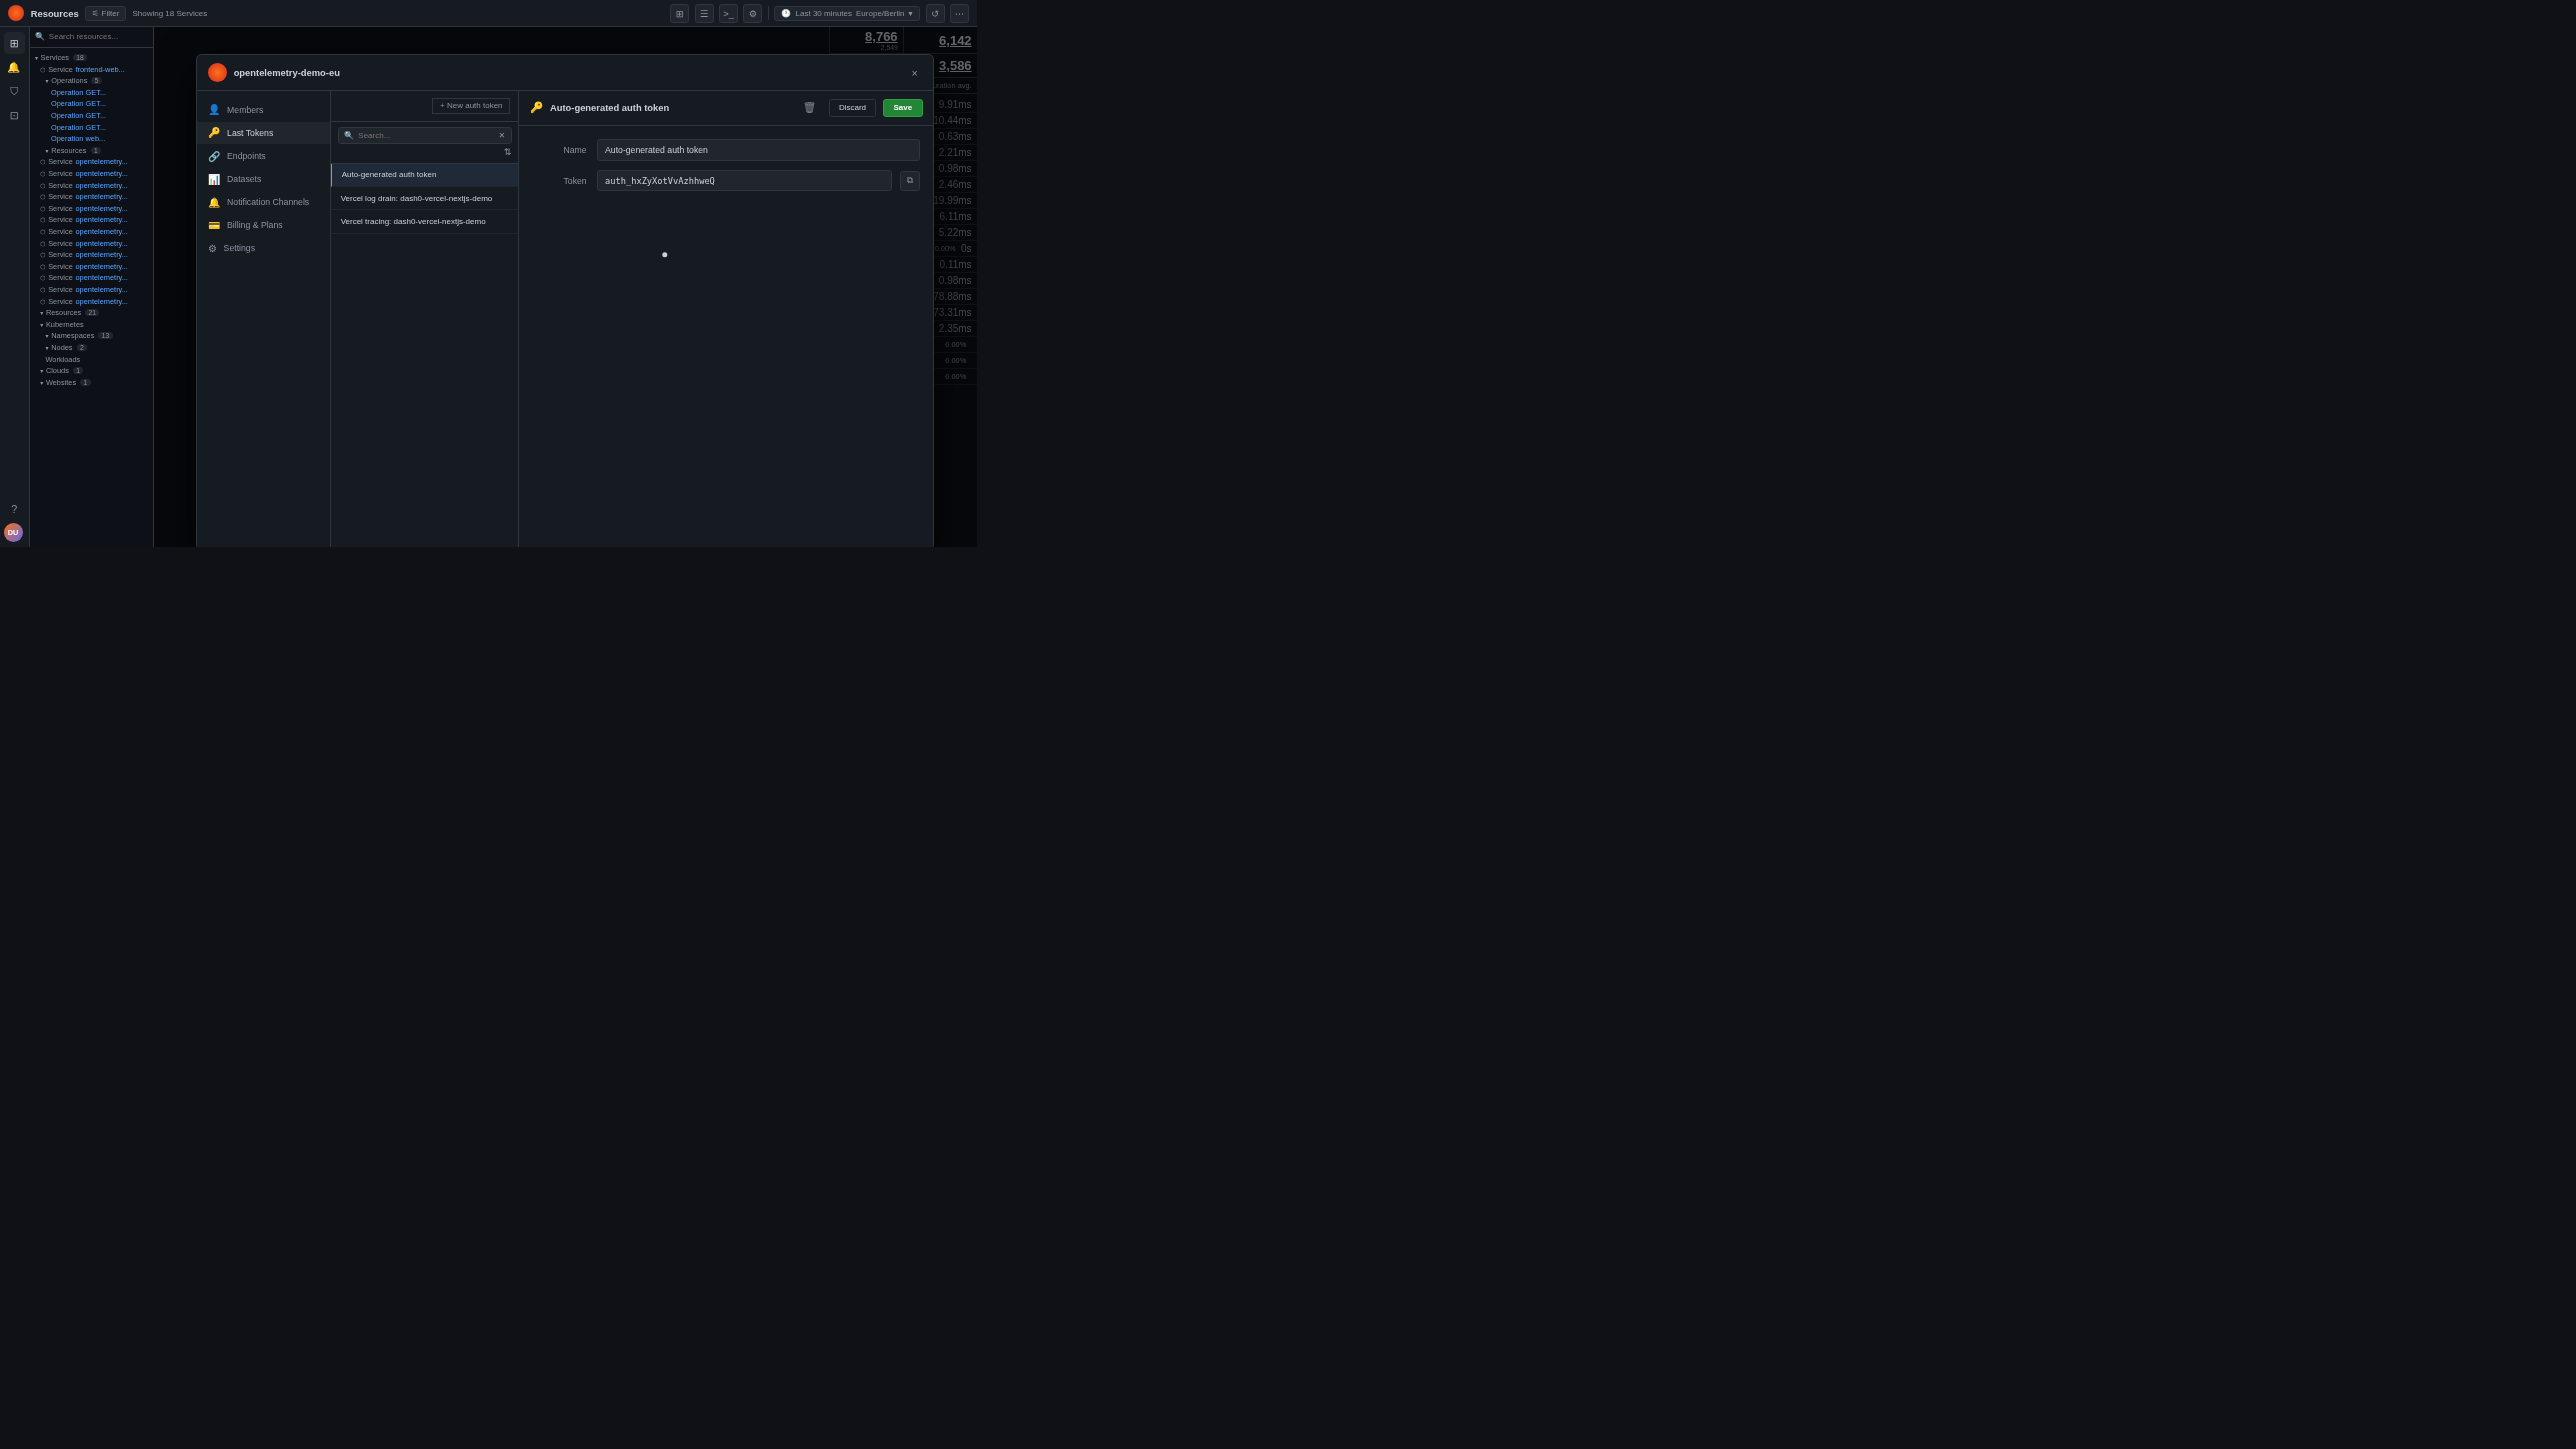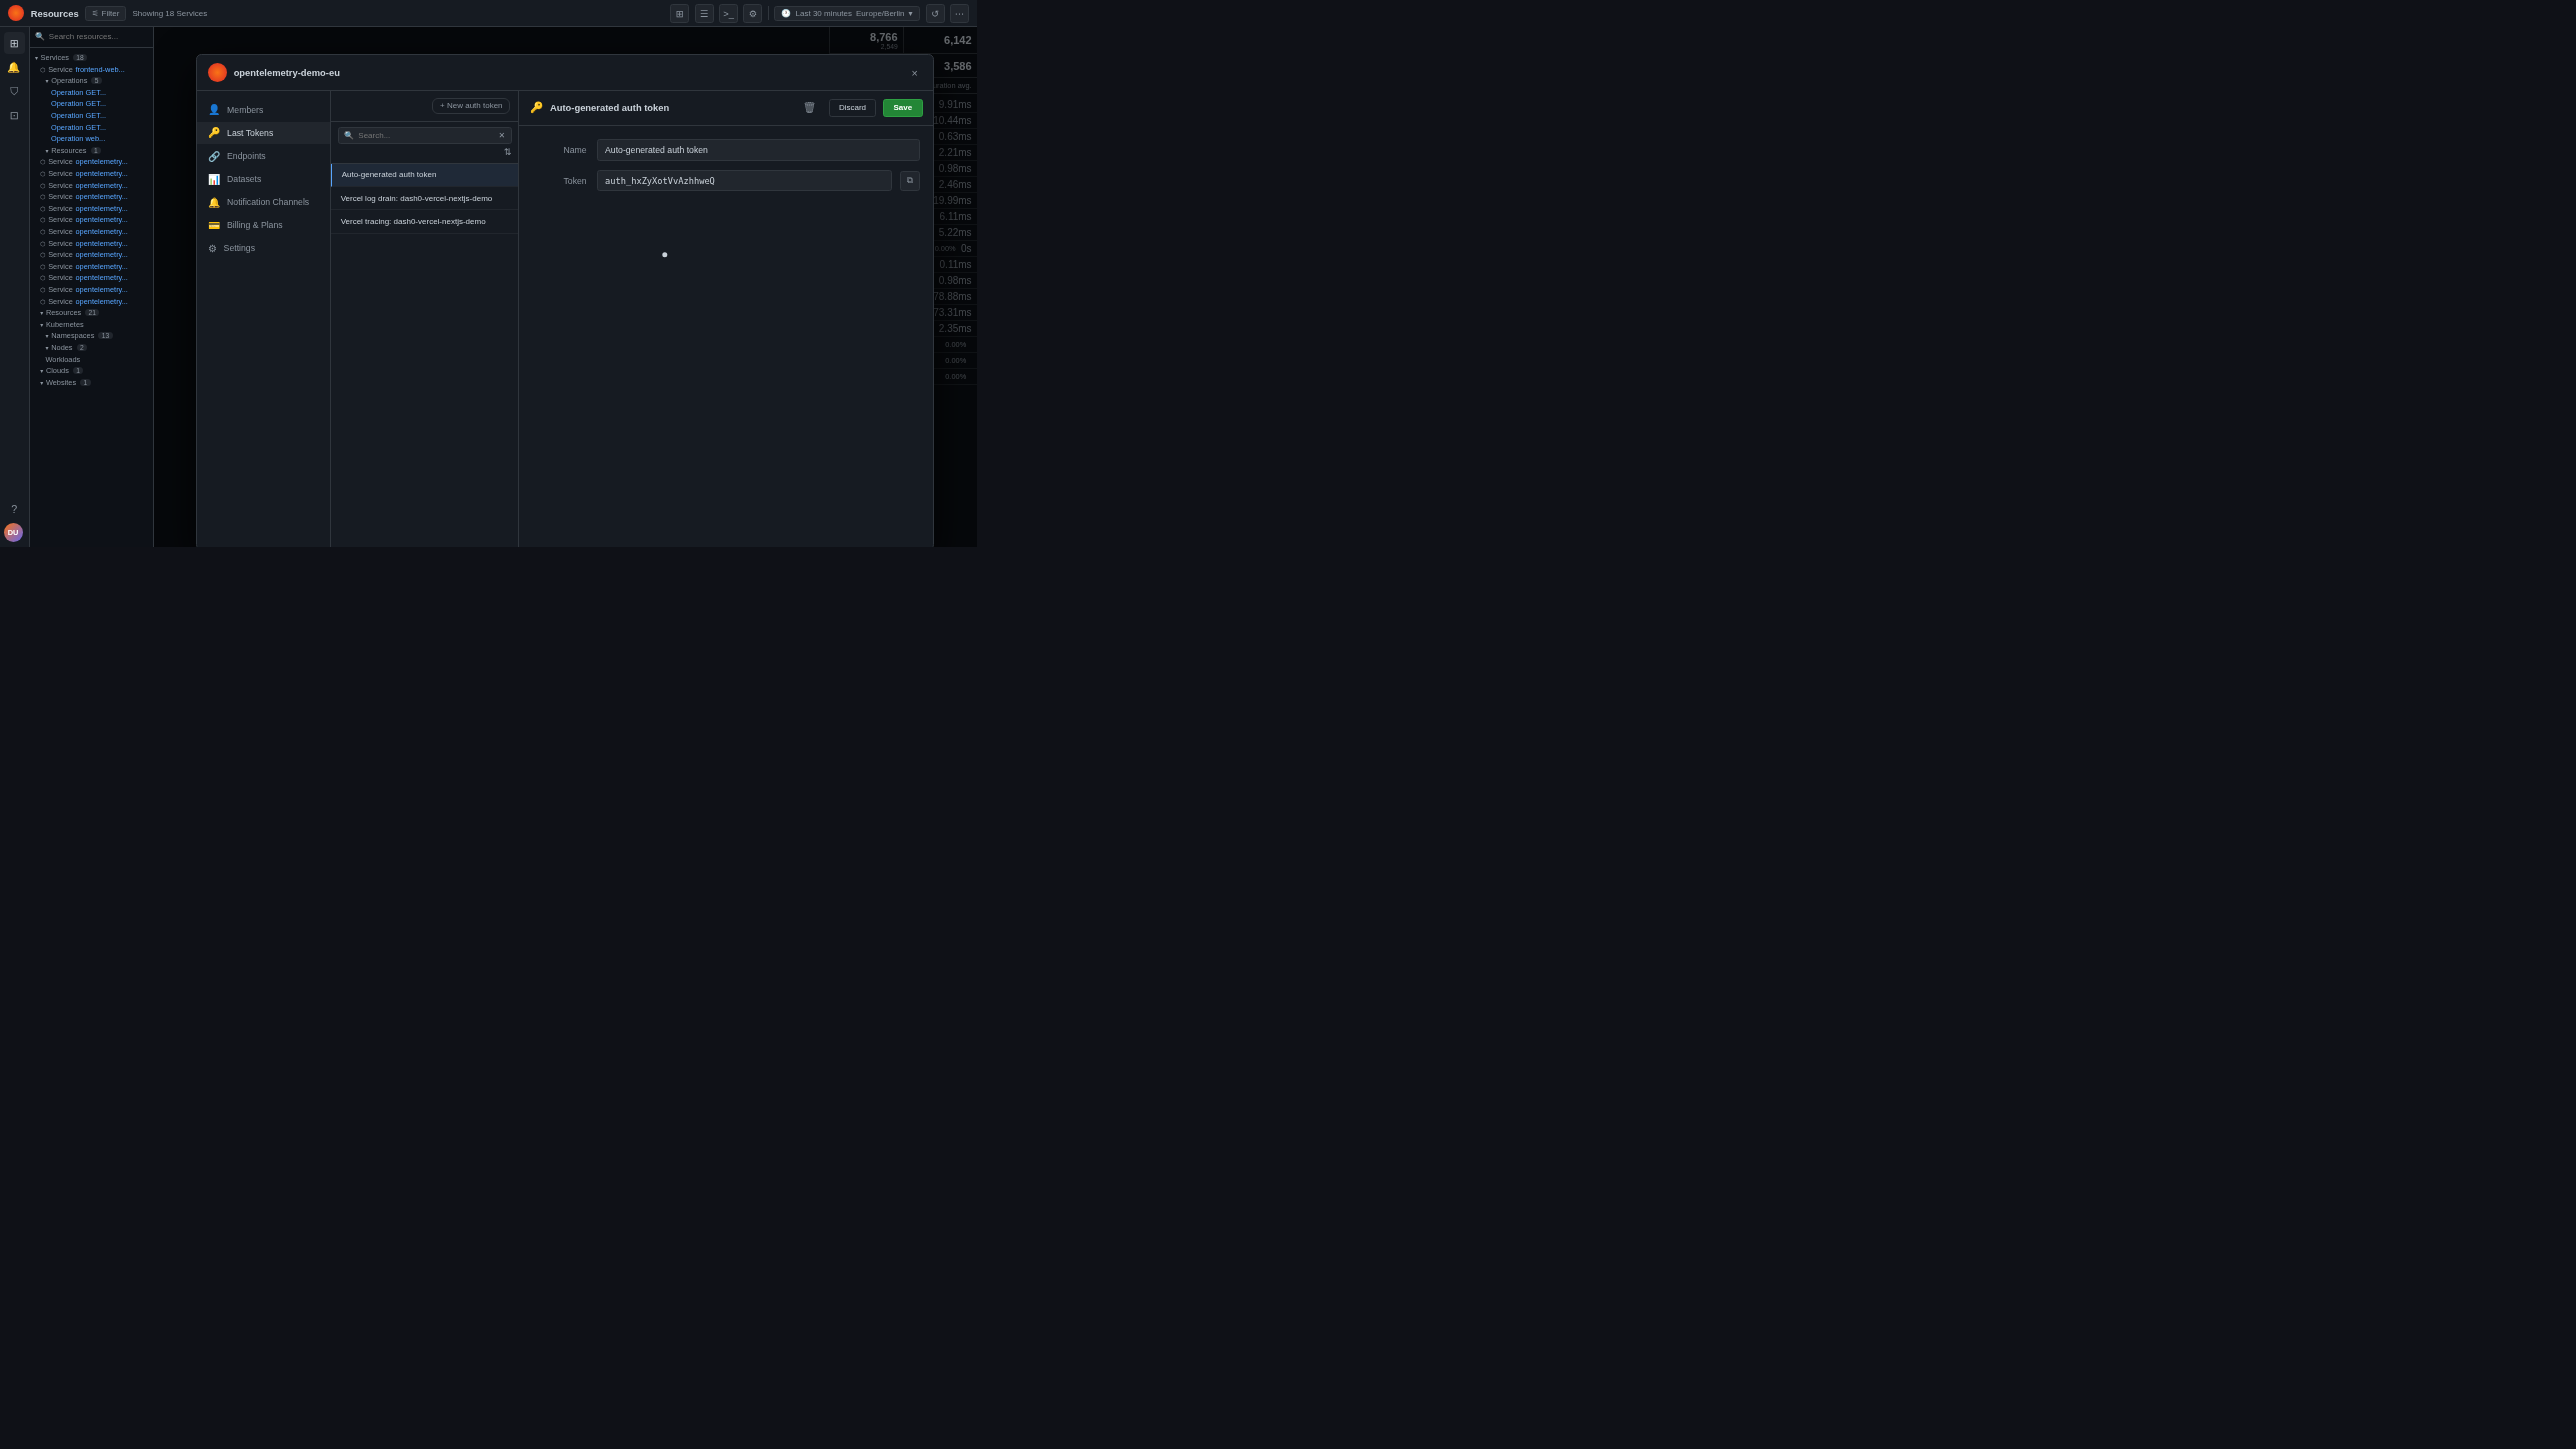--- a/index.html
+++ b/index.html
@@ -208,21 +208,21 @@
     .stats-col {
       flex: 1;
       display: flex;
       flex-direction: column;
       align-items: flex-end;
       justify-content: center;
       padding-right: 5.4px;
       border-right: 0.7px solid #30363d;
     }
     .stats-col:last-child { border-right: none; }
-    .stats-big-num { font-size: 11px; font-weight: 700; color: #c9d1d9; }
+    .stats-big-num { font-size: 13px; font-weight: 700; color: #c9d1d9; text-decoration: underline; }
     .stats-small { font-size: 6.7px; color: #8b949e; }
     .stats-rows { padding: 2.7px 0; }
     .stats-row {
       display: flex;
       justify-content: flex-end;
       gap: 5.4px;
       padding: 2px 5.4px;
       border-bottom: 0.7px solid #21262d;
       height: 16px;
       align-items: center;
@@ -322,21 +322,21 @@
       align-items: center;
       justify-content: flex-end;
       border-bottom: 0.7px solid #30363d;
     }
     .new-auth-btn {
       display: flex;
       align-items: center;
       gap: 2.7px;
       background: transparent;
       border: 0.7px solid #30363d;
-      border-radius: 6px;
+      border-radius: 0;
       color: #8b949e;
       padding: 2.7px 6.7px;
       font-size: 8px;
       cursor: pointer;
     }
     .search-box {
       display: flex;
       align-items: center;
       background: #21262d;
       border: 0.7px solid #30363d;

